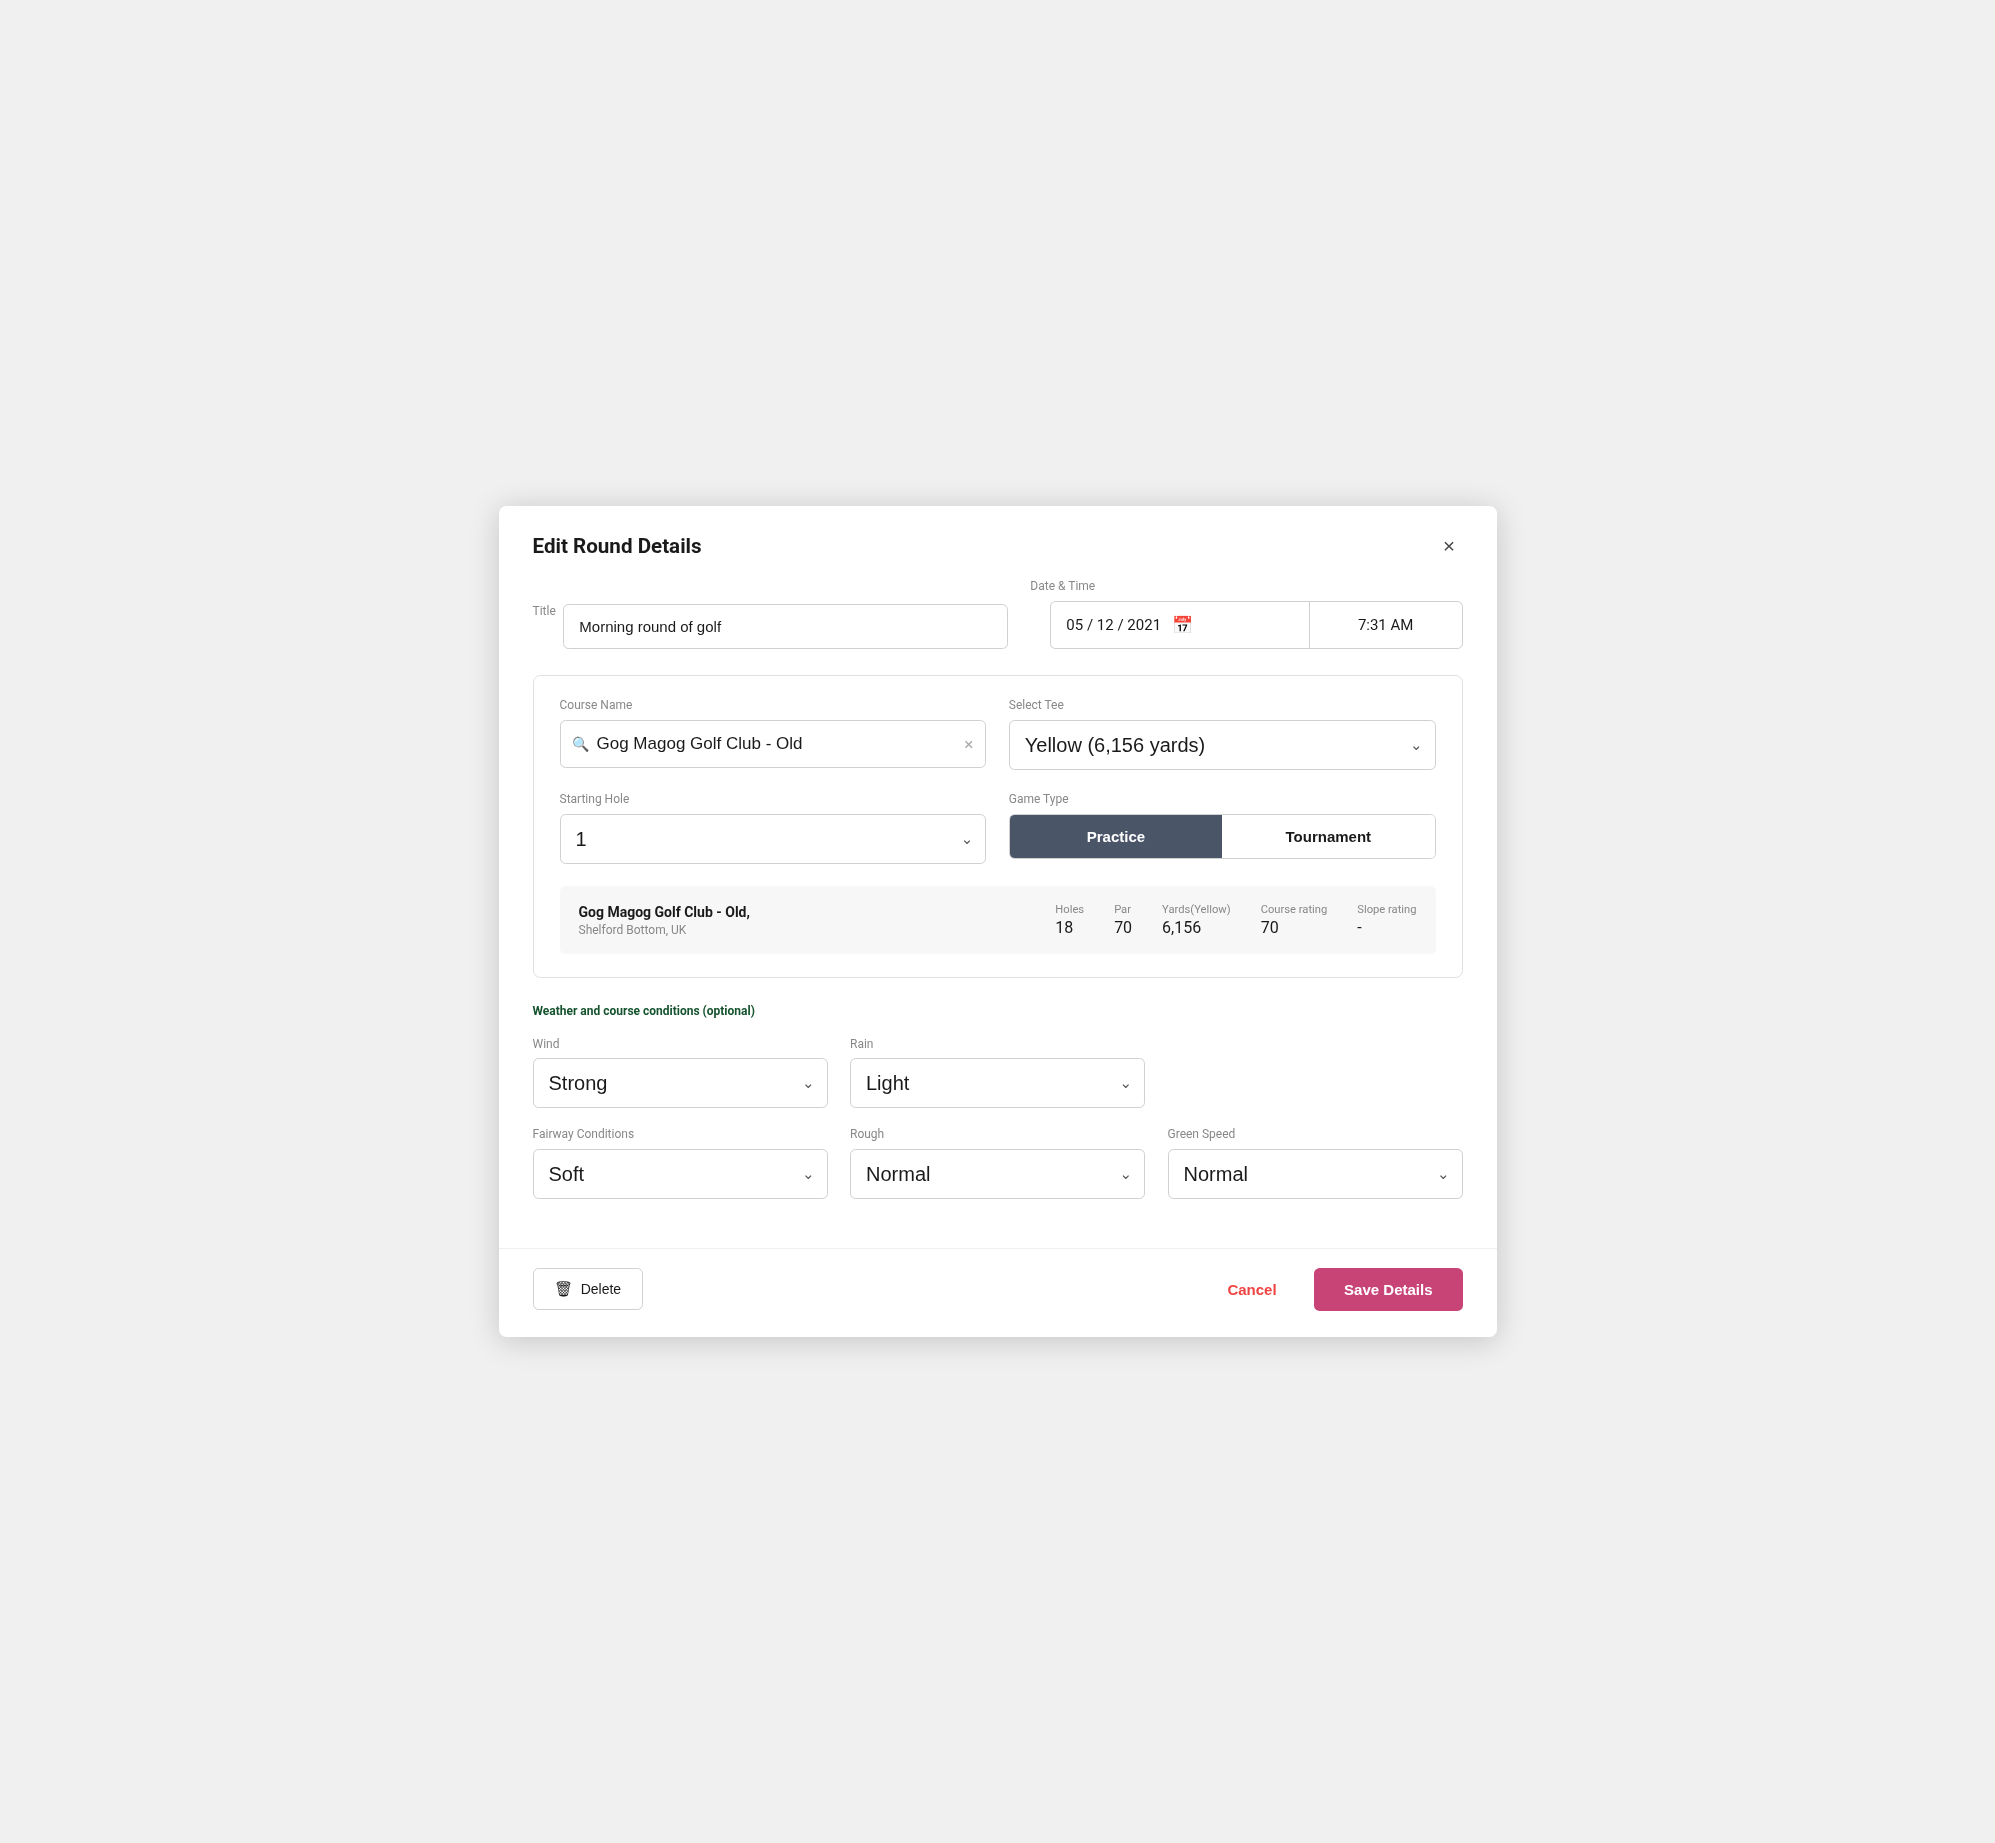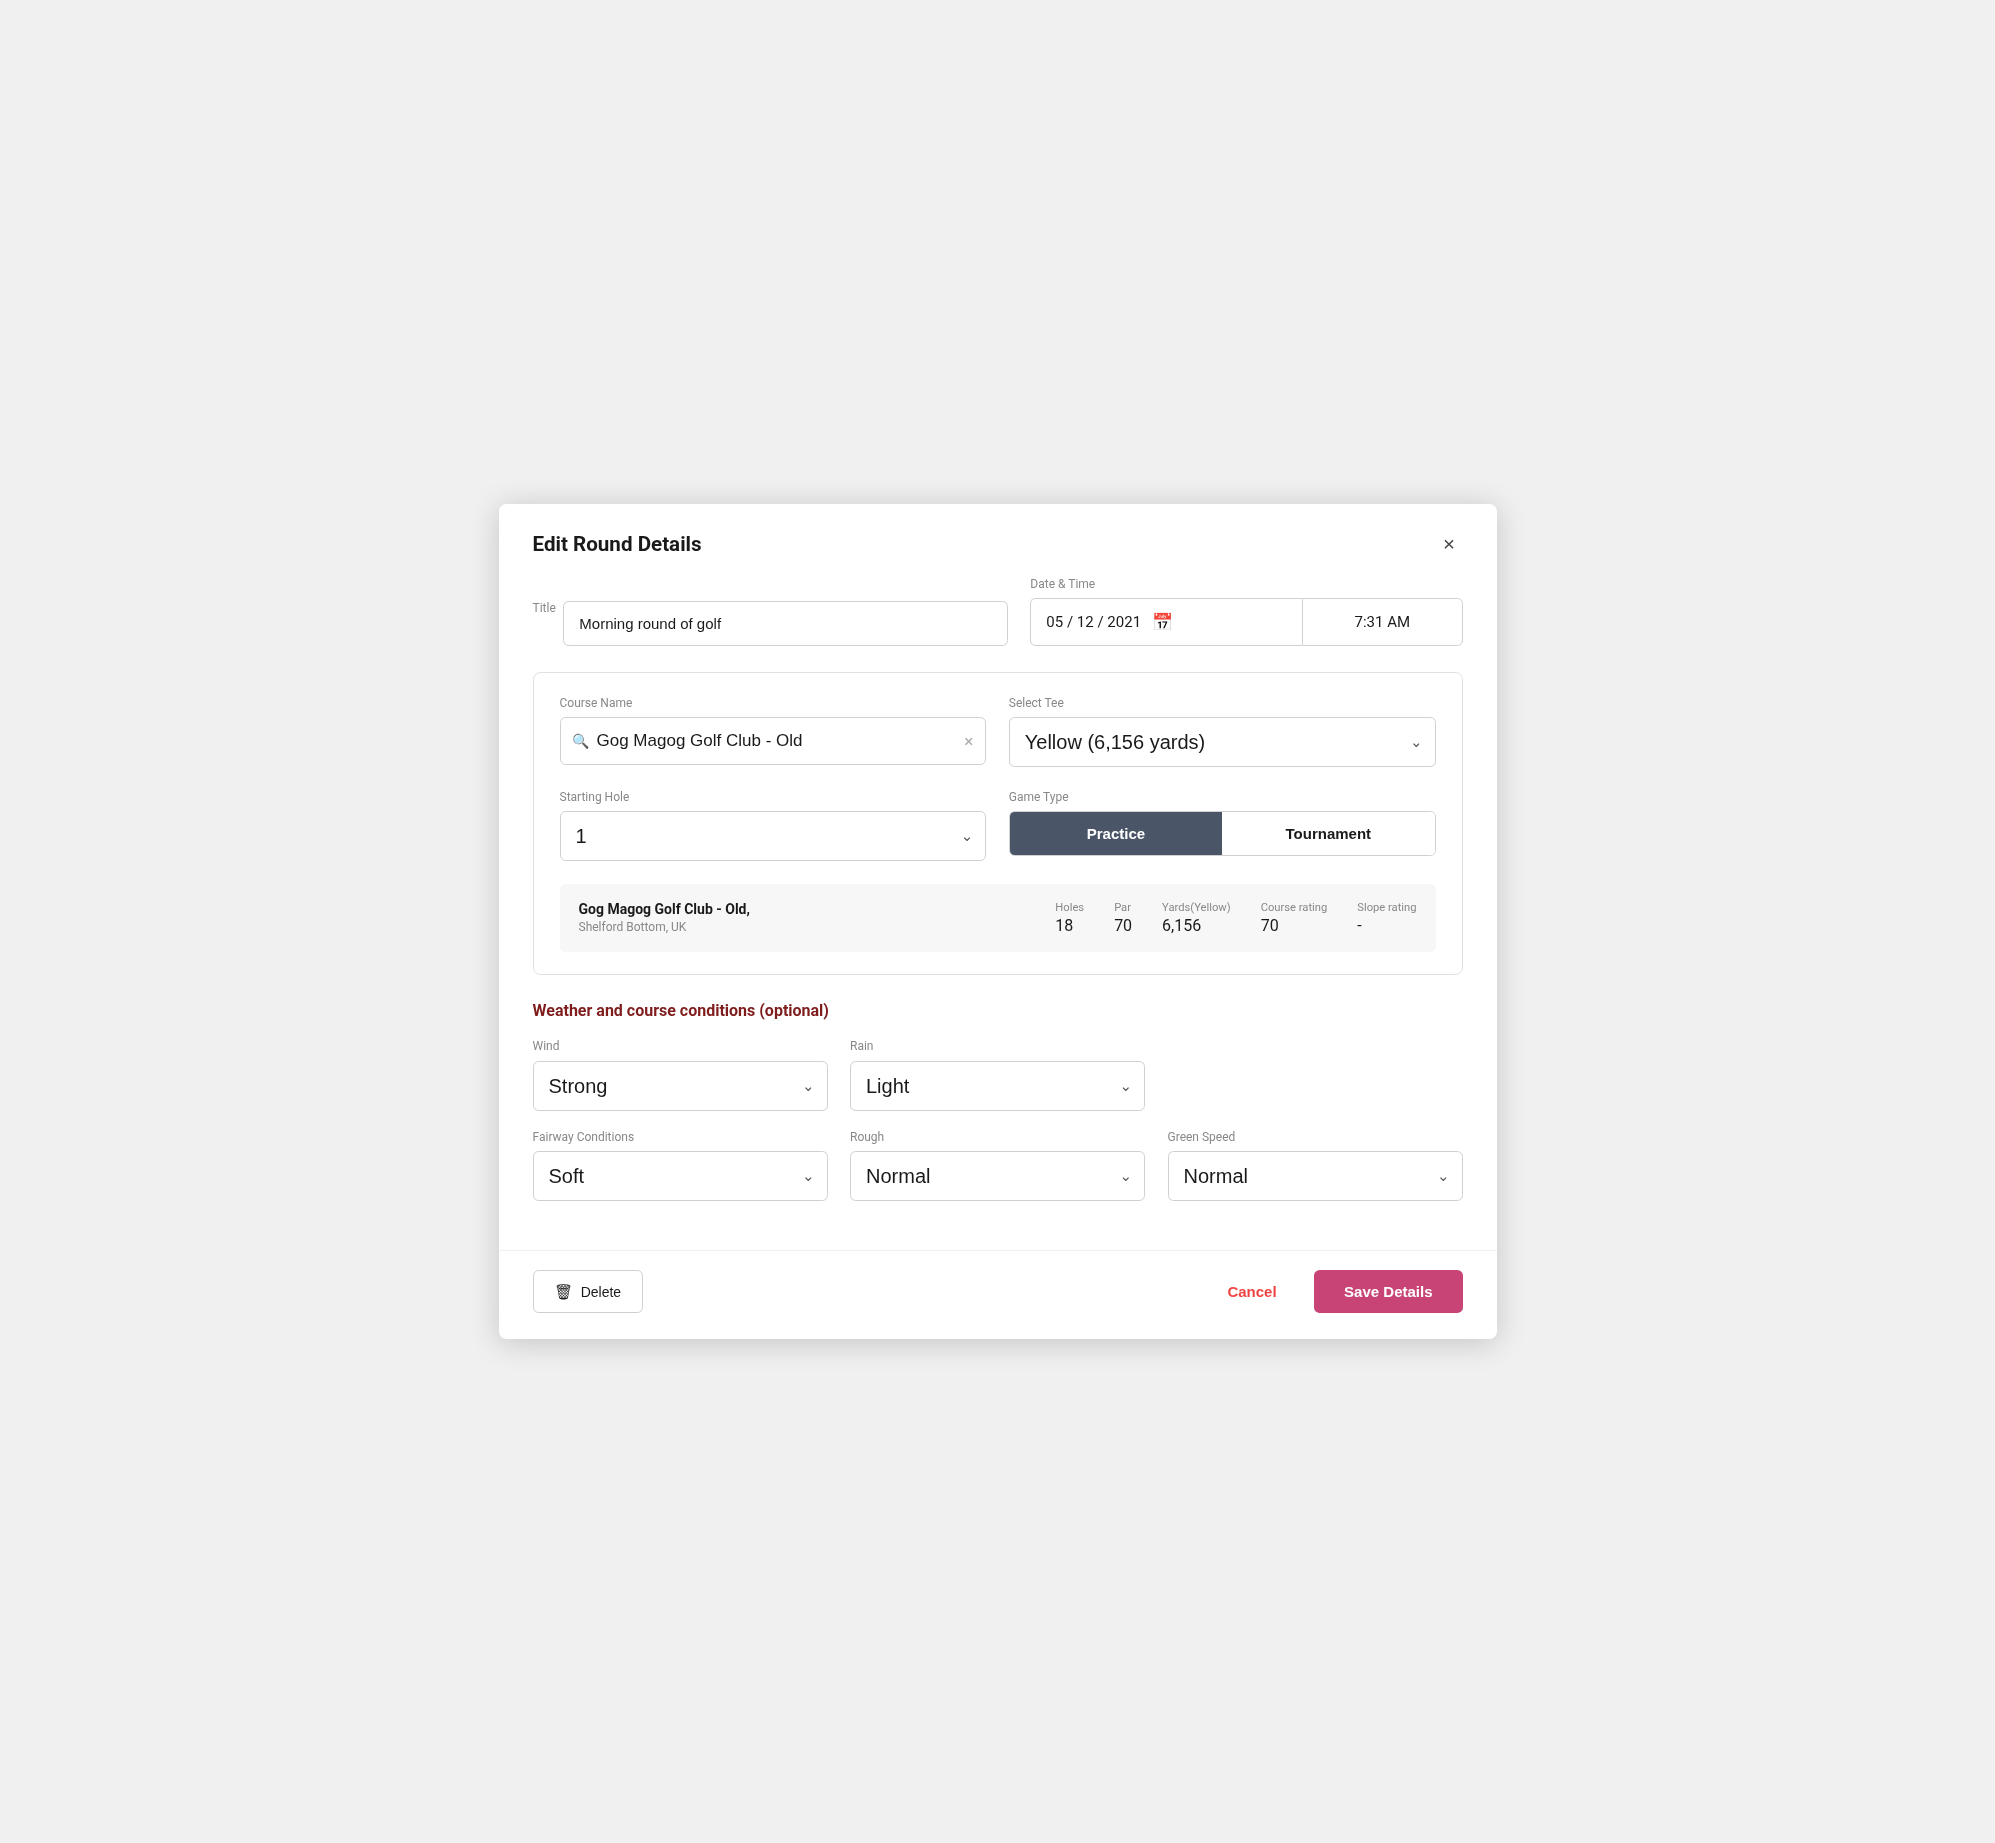--- a/index.html
+++ b/index.html
@@ -220,23 +220,23 @@
       font-size: 11.2px;
       color: #888;
     }
     .stat-value {
       font-size: 16px;
       font-weight: 400;
       color: #1a1a1a;
       margin-top: 1.9px;
     }
     .weather-section-title {
-      font-size: 16px;
+      font-size: 12px;
       font-weight: 700;
-      color: #7f1d1d;
+      color: #14532d;
       margin-bottom: 19px;
     }
     .weather-row {
       display: flex;
       gap: 22.5px;
       margin-bottom: 19px;
     }
     .weather-field-group {
       display: flex;
       flex-direction: column;
@@ -321,21 +321,21 @@
 
   <div class="modal-body">
 
     <div class="top-fields">
       <div class="title-field-group">
         <label>Title</label>
         <input class="text-input" type="text" value="Morning round of golf" style="">
       </div>
       <div class="datetime-field-group">
         <label>Date &amp; Time</label>
-        <div style="display:flex;">
+        <div style="display:flex;margin-left:20px;">
           <div class="date-field">
             <span>05 /  12  / 2021</span>
             <span class="calendar-icon">📅</span>
           </div>
           <div class="time-field">
             <span>7:31 AM</span>
           </div>
         </div>
       </div>
     </div>

